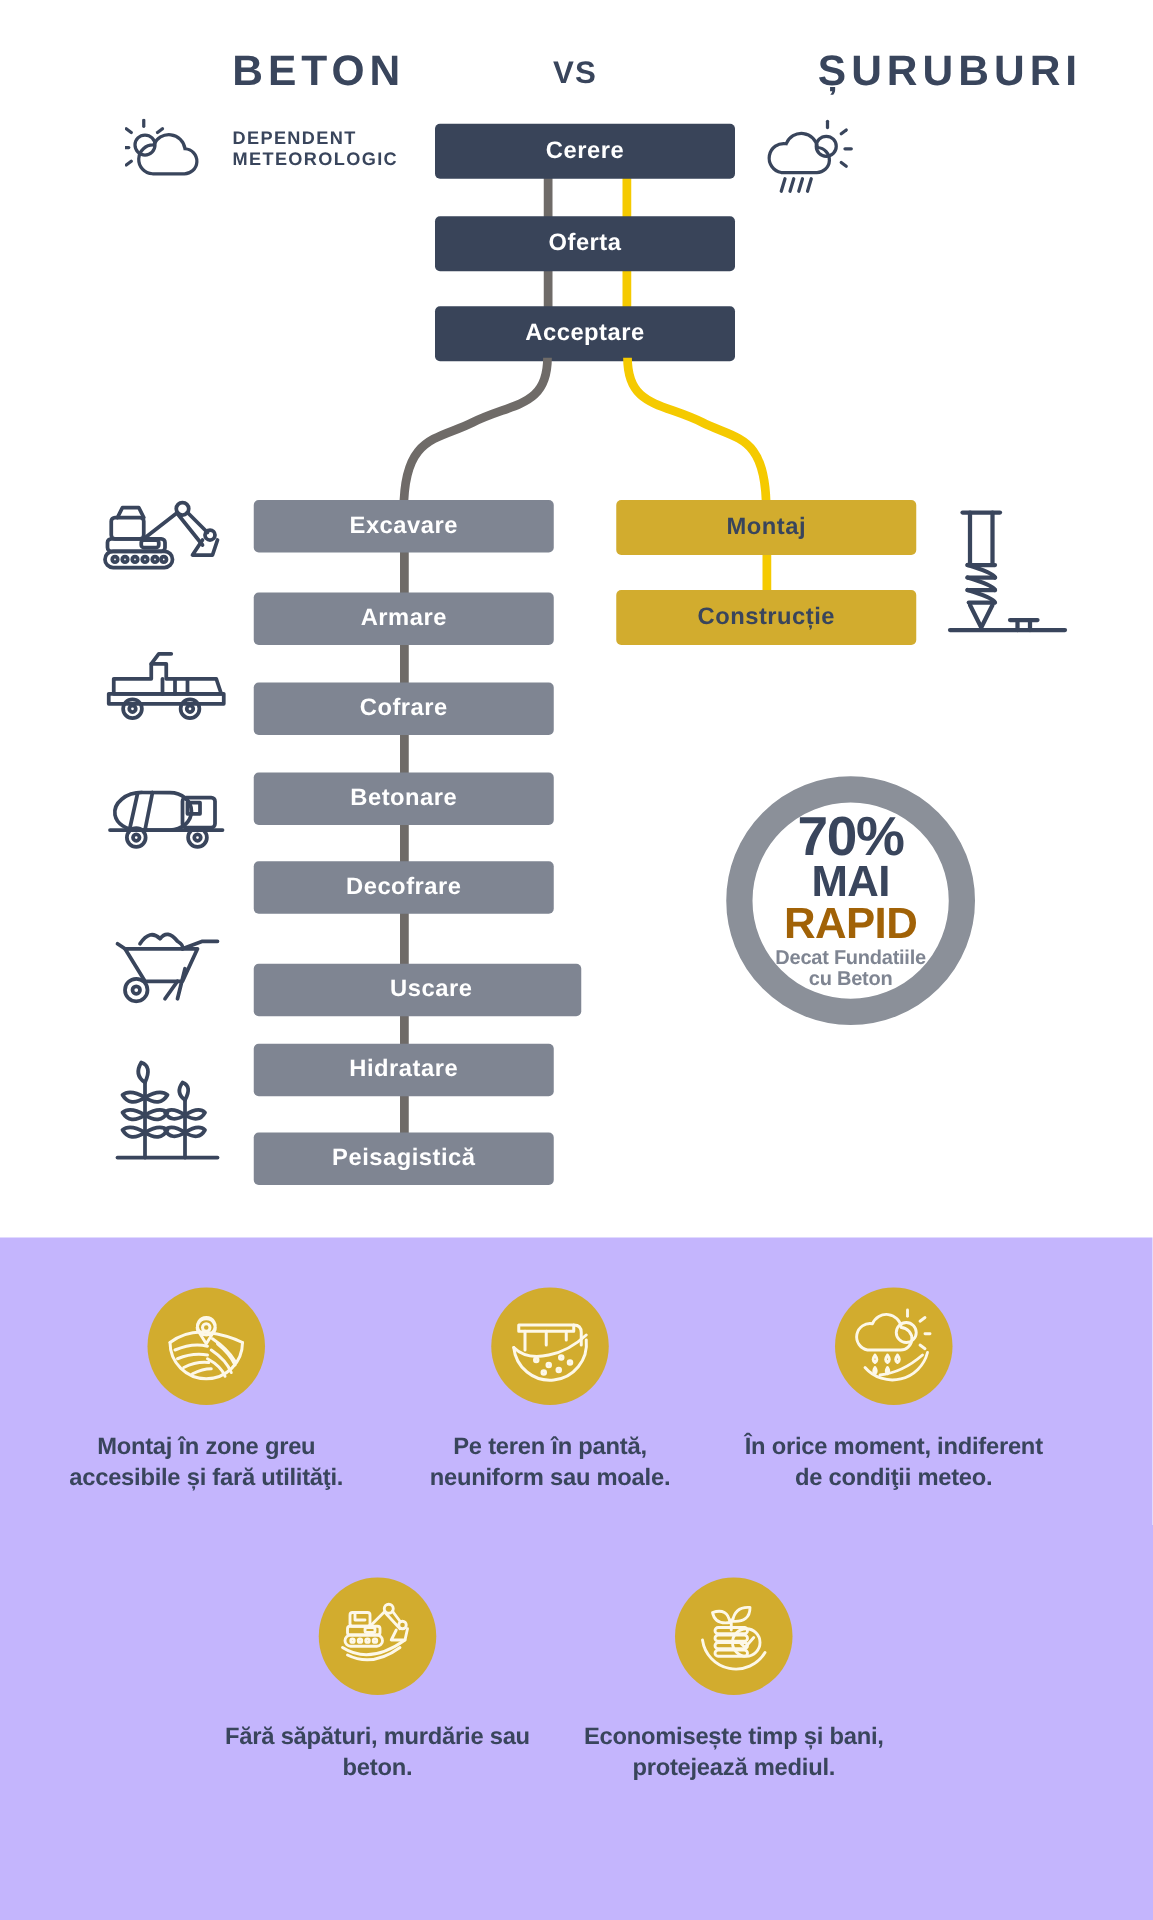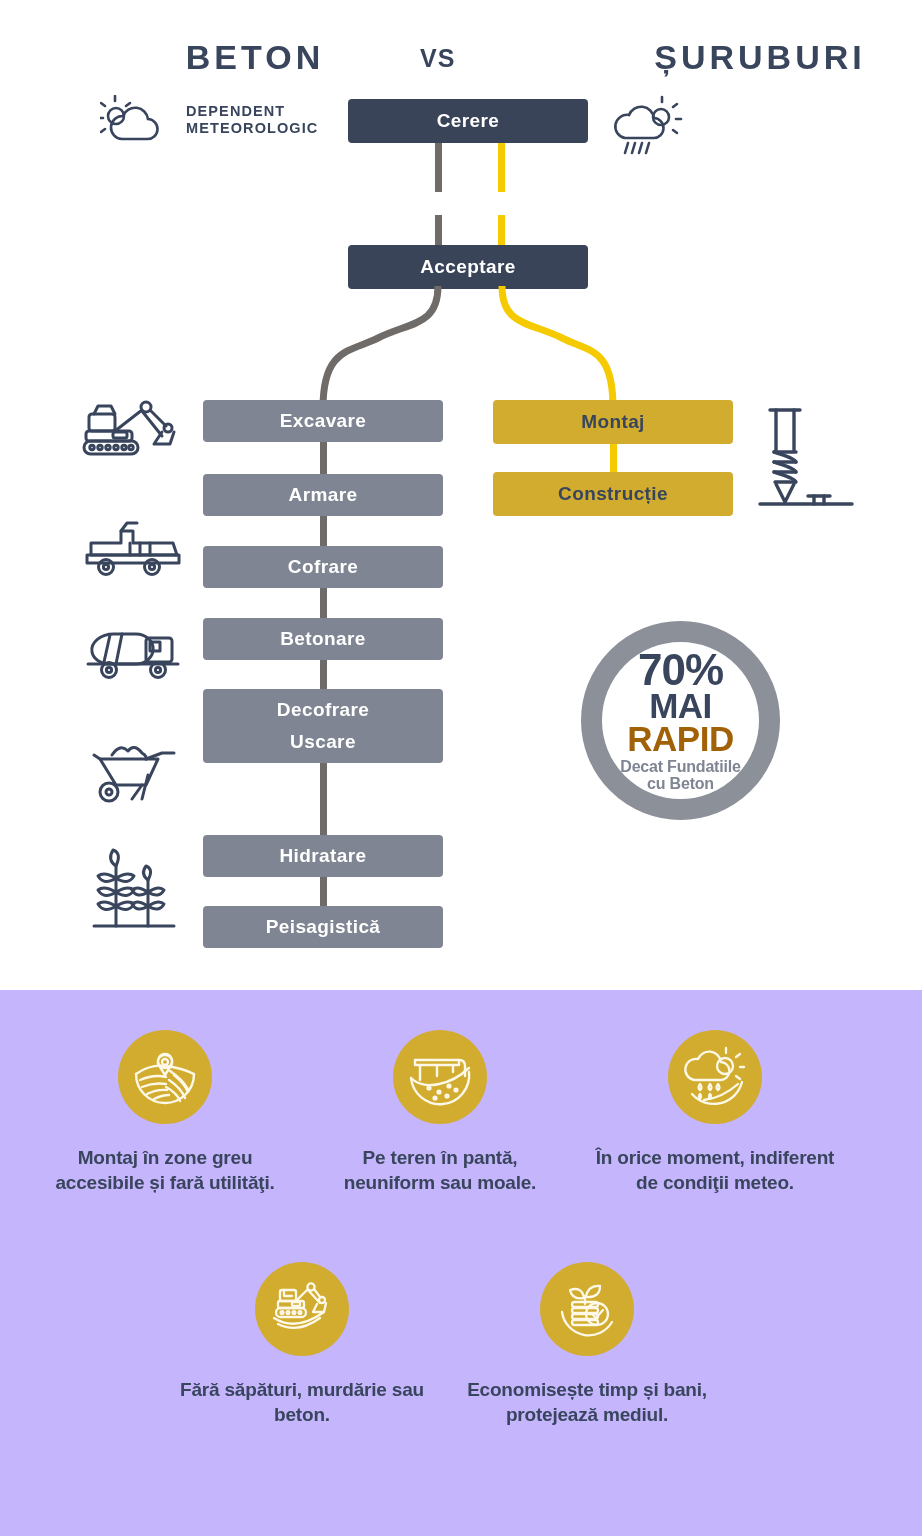--- a/index.html
+++ b/index.html
@@ -10,21 +10,21 @@
     overflow:hidden;
     position:relative;
   }
   #root{position:relative;width:922px;height:1536px;}
 
   
   .top-section{position:absolute;left:0;top:0;width:922px;height:990px;background:#ffffff;}
 
   .hdr{position:absolute;font-weight:bold;color:#39455c;letter-spacing:2px;}
   .hdr-beton{left:150px;top:38px;width:210px;text-align:center;font-size:34px;letter-spacing:4px;}
-  .hdr-vs{left:420px;top:44px;width:80px;text-align:left;font-size:25px;letter-spacing:1px;}
+  .hdr-vs{left:420px;top:44px;width:80px;text-align:center;font-size:25px;letter-spacing:1px;}
   .hdr-suruburi{left:620px;top:38px;width:280px;text-align:center;font-size:34px;letter-spacing:4px;}
 
   .weather-note{position:absolute;font-weight:bold;color:#39455c;font-size:14.5px;line-height:17px;letter-spacing:1.1px;}
   .wn-left{left:186px;top:103px;width:170px;}
   .wn-right{left:694px;top:103px;width:200px;}
 
   .wicon{position:absolute;}
   .wicon-left{left:100px;top:95px;}
   .wicon-right{left:612px;top:95px;}
 
@@ -123,20 +123,23 @@
     </div>
 
     <div class="conn v-conn gray" style="left:435px;top:140px;height:52px;"></div>
     <div class="conn v-conn yellow" style="left:498px;top:140px;height:52px;"></div>
     <div class="conn v-conn gray" style="left:435px;top:215px;height:40px;"></div>
     <div class="conn v-conn yellow" style="left:498px;top:215px;height:40px;"></div>
 
     <div class="fbox dark top-box" style="top:99px;">
       <span>Cerere</span>
     </div>
+    <div class="fbox dark top-box" style="top:173px;">
+      <span>Oferta</span>
+    </div>
     <div class="fbox dark top-box" style="top:245px;">
       <span>Acceptare</span>
     </div>
 
     <svg style="position:absolute;left:280px;top:286px;" width="420" height="125">
       <path d="M158 0 C158 40 130 36 98 52 C70 66 43 62 43 122" fill="none" stroke="#6f6b68" stroke-width="7"></path>
       <path d="M222 0 C222 40 250 36 282 52 C310 66 333 62 333 122" fill="none" stroke="#f5ca00" stroke-width="7"></path>
     </svg>
 
     <div class="conn v-conn gray" style="left:320px;top:440px;height:474px;"></div>
@@ -149,21 +152,21 @@
     </div>
     <div class="fbox gray left-box" style="top:546px;">
       <span>Cofrare</span>
     </div>
     <div class="fbox gray left-box" style="top:618px;">
       <span>Betonare</span>
     </div>
     <div class="fbox gray left-box" style="top:689px;text-align:center;">
       <span>Decofrare</span>
     </div>
-    <div class="fbox gray left-box" style="top:721px;">
+    <div class="fbox gray left-box" style="top:771px;padding-left:22px;">
       <span>Uscare</span>
     </div>
     <div class="fbox gray left-box" style="top:835px;">
       <span>Hidratare</span>
     </div>
     <div class="fbox gray left-box" style="top:906px;">
       <span>Peisagistică</span>
     </div>
 
     <div class="eqicon" style="left:80px;top:398px;">

